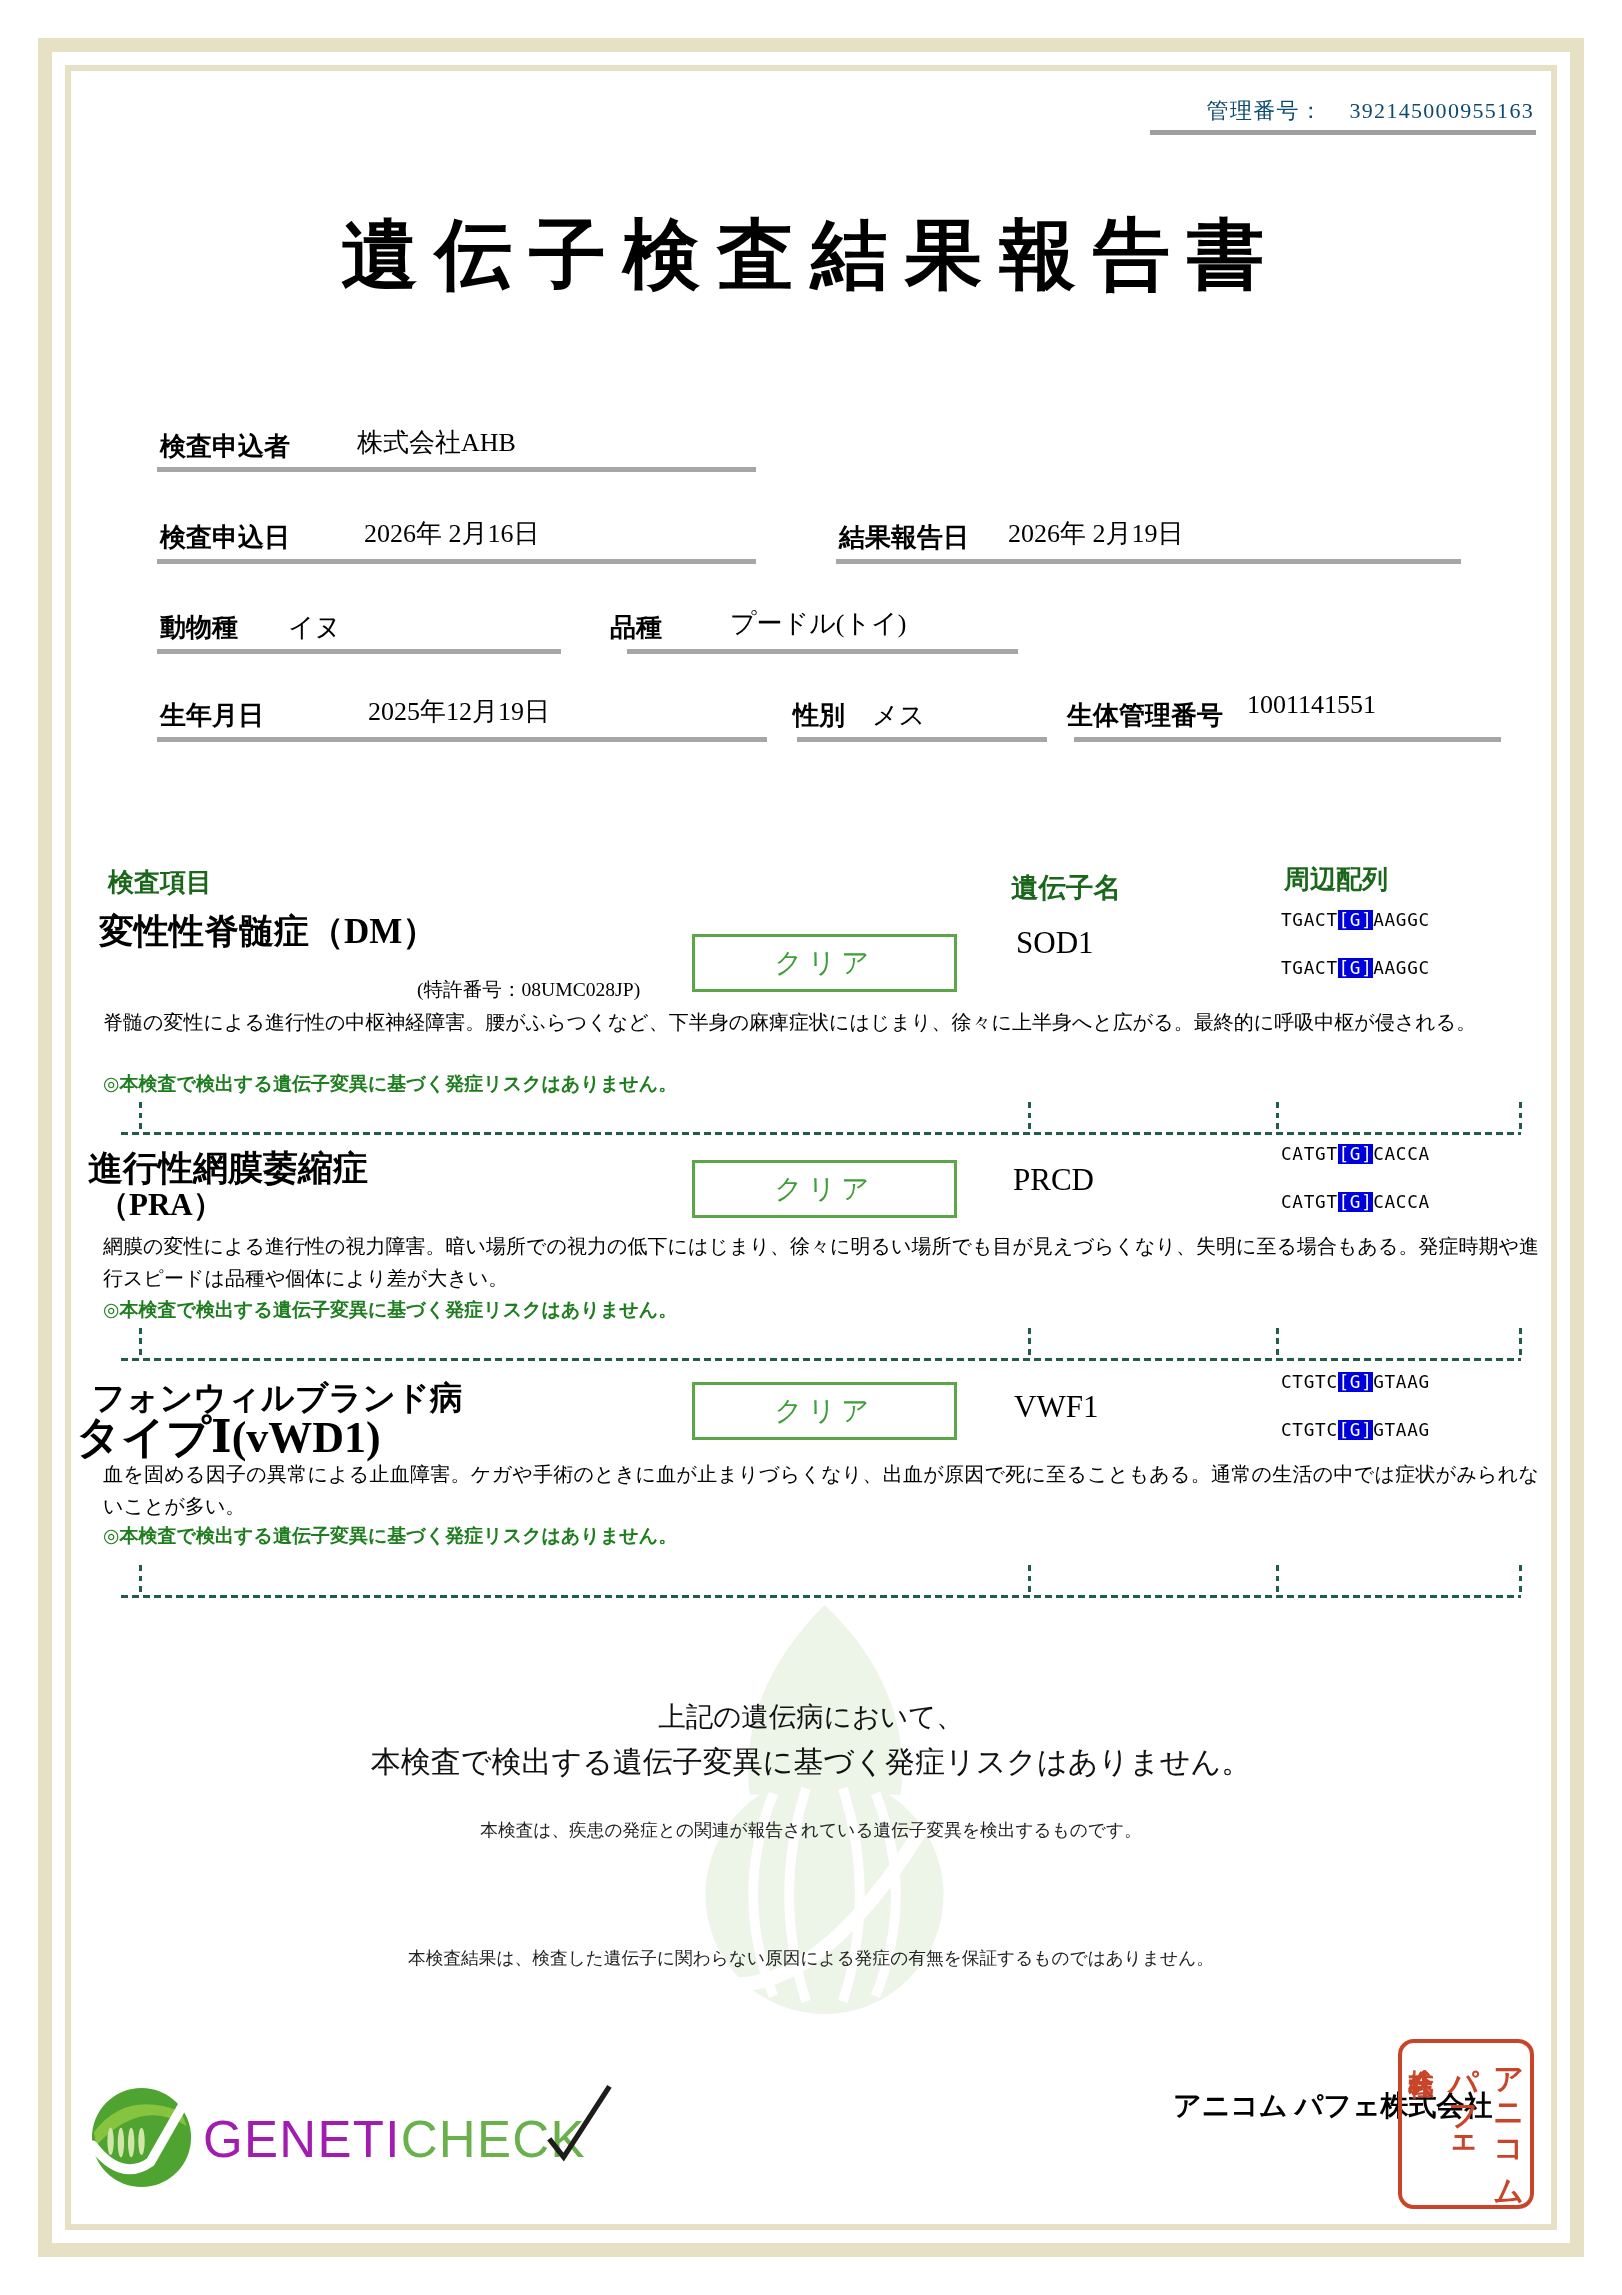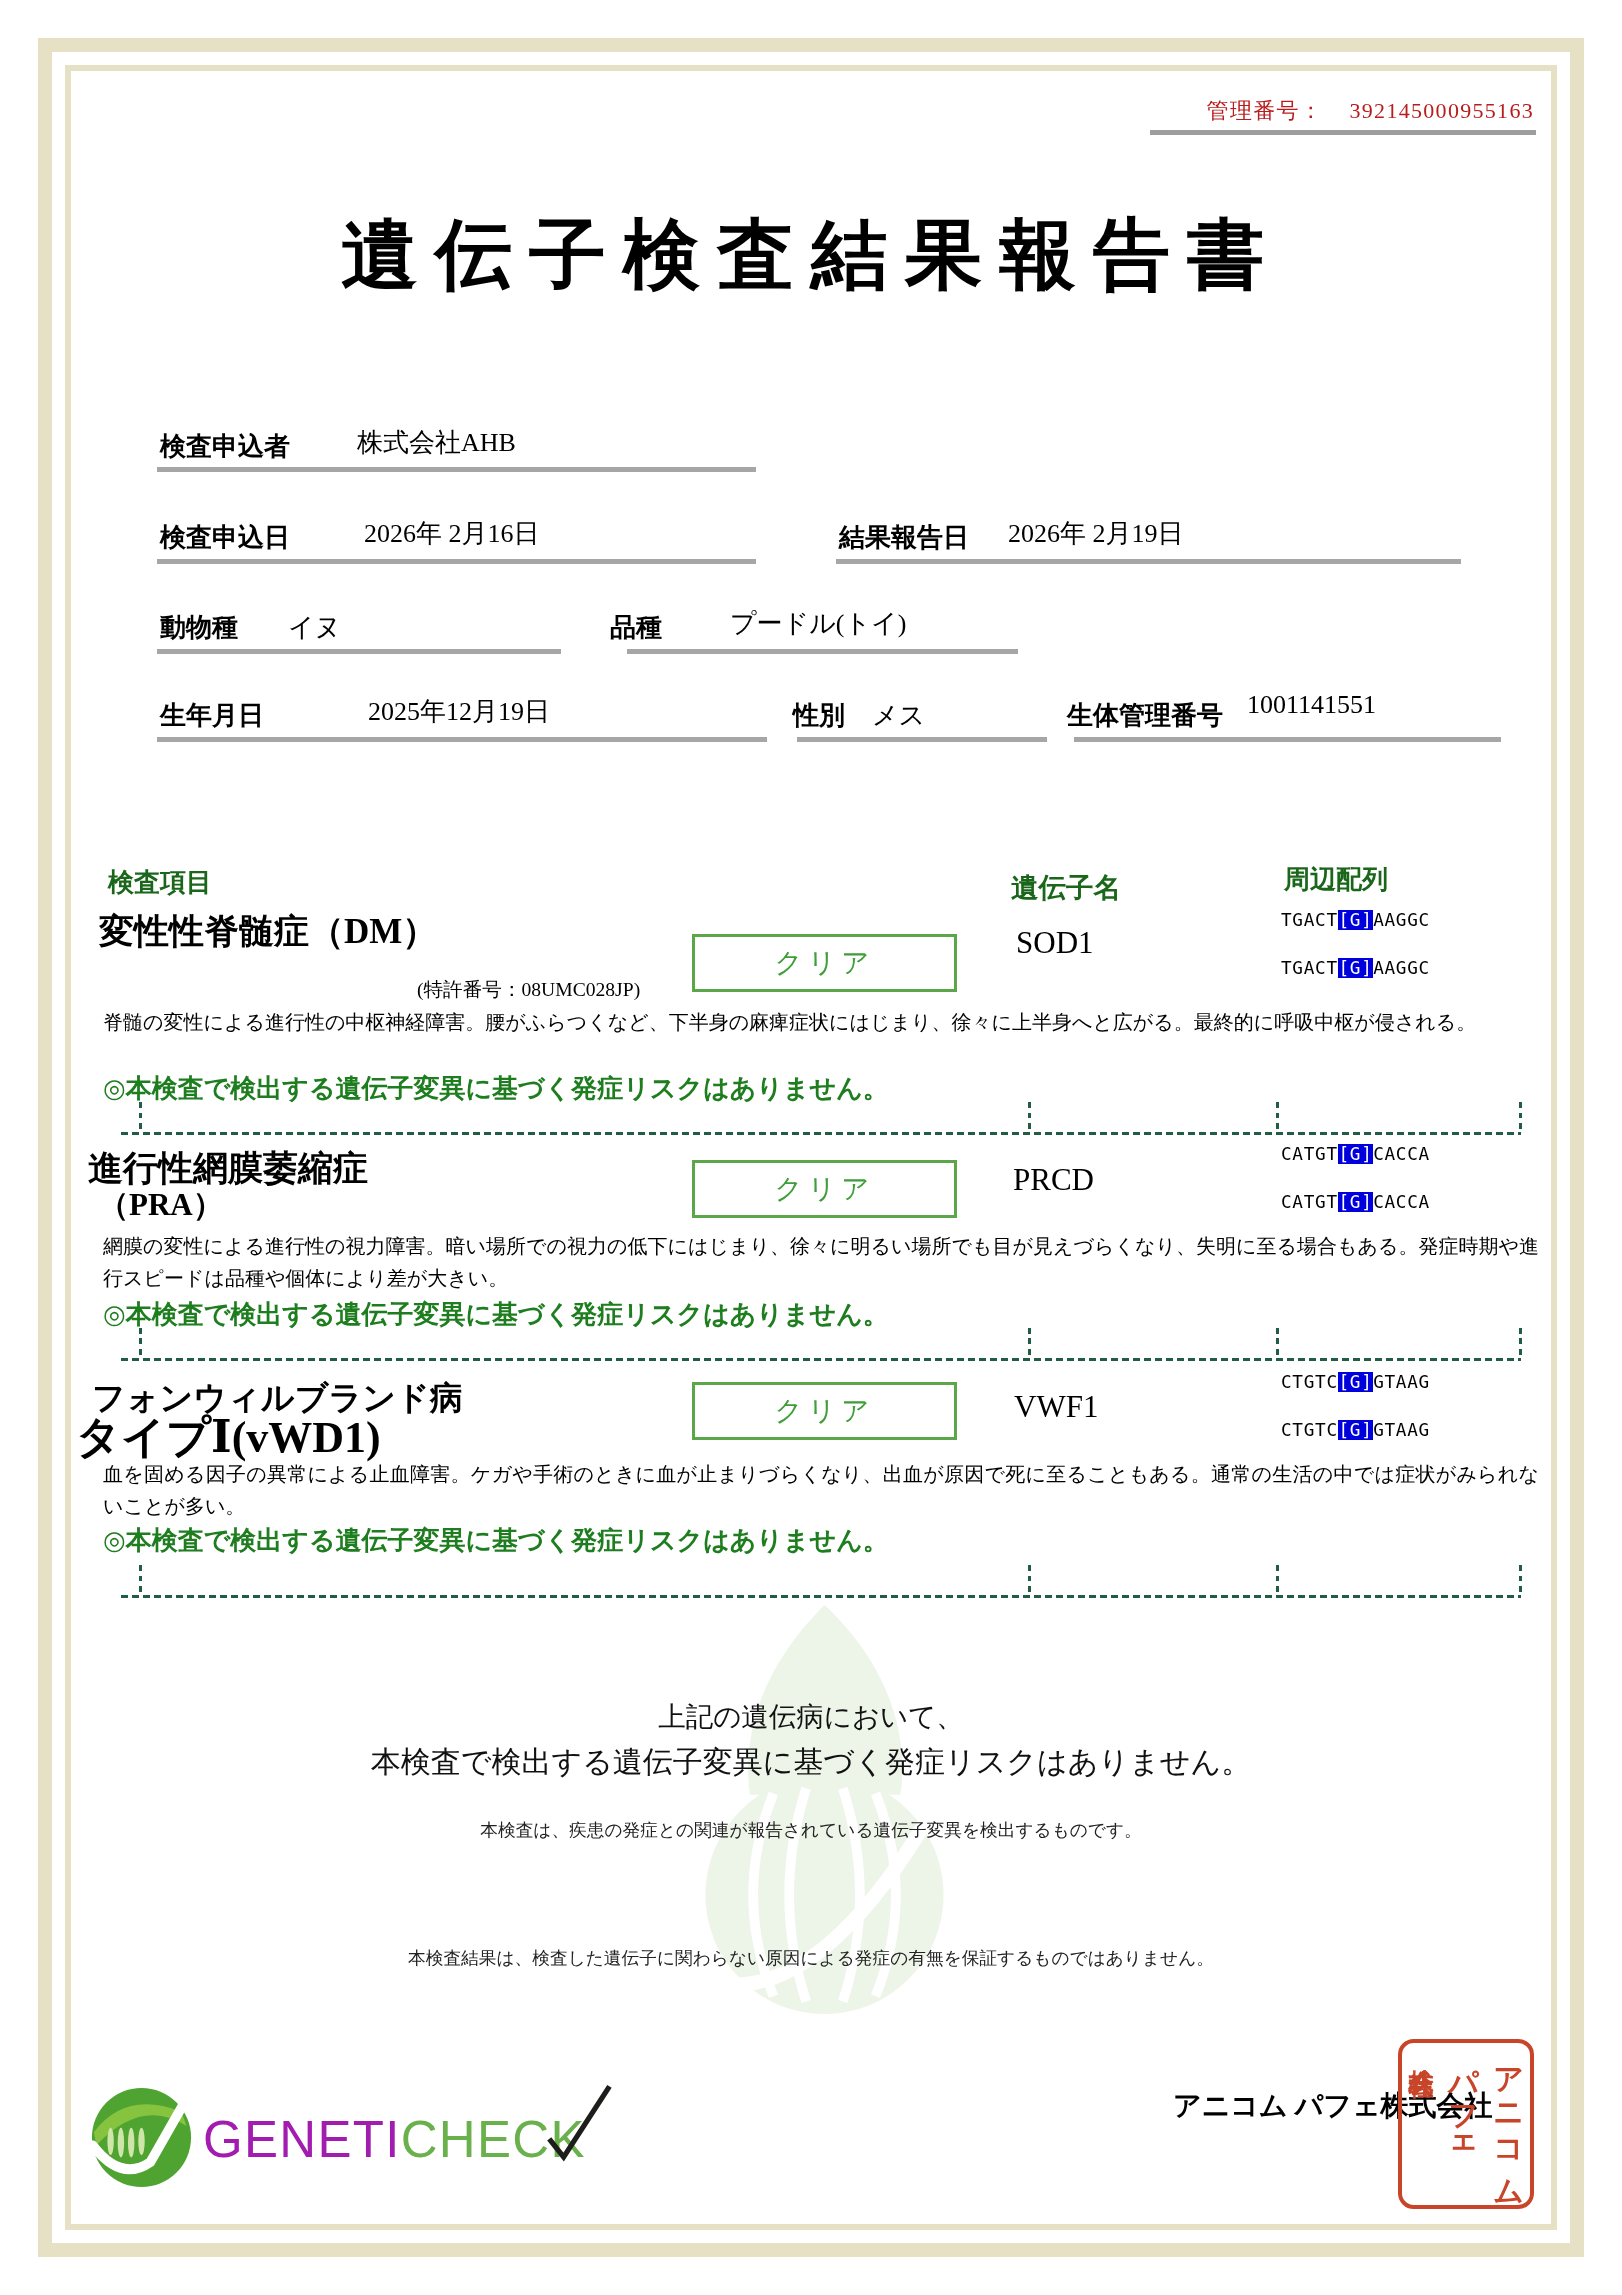--- a/index.html
+++ b/index.html
@@ -5,21 +5,21 @@
   html,body{margin:0;padding:0;background:#888;}
   .page{position:relative;width:1622px;height:2295px;background:#ffffff;overflow:hidden;
         font-family:"Liberation Serif","DejaVu Serif",serif;}
   .abs{position:absolute;}
 
   
   .frame-outer{position:absolute;inset:38px;border:14.4px solid #e6e1c4;pointer-events:none;}
   .frame-inner{position:absolute;inset:65px;border:6.5px solid #e6e1c4;pointer-events:none;}
 
   
-  .mgmt{top:96px;right:88px;font-size:22px;color:#b91c1c;letter-spacing:1.3px;white-space:nowrap;}
+  .mgmt{top:96px;right:88px;font-size:22px;color:#0c4a6e;letter-spacing:1.3px;white-space:nowrap;}
   .mgmt .num{margin-left:18.3px;color:#abab ab;}
   .mgmt-bar{top:130px;left:1150px;width:386px;height:4.6px;background:#9e9e9e;}
 
   
   .title{top:204px;left:0;width:100%;text-align:center;font-weight:bold;font-size:77px;letter-spacing:17px;color:#000;}
 
   
   .lbl{font-weight:bold;font-size:26px;color:#000;white-space:nowrap;}
   .val{font-size:26px;color:#000;white-space:nowrap;}
   .uline{height:4.6px;background:#a6a6a6;}
@@ -29,21 +29,21 @@
 
   
   .item-name{font-weight:bold;font-size:35px;color:#000;white-space:nowrap;}
   .patent{font-size:19.6px;color:#000;white-space:nowrap;}
   .clear-btn{width:259px;height:52px;border:3.3px solid #5aa648;background:#fff;color:#3f9e3a;
              display:flex;align-items:center;justify-content:center;font-size:27.5px;letter-spacing:5.2px;}
   .gene{font-size:31px;color:#000;white-space:nowrap;text-align:center;}
   .seq{font-family:"DejaVu Sans Mono","Liberation Mono",monospace;font-size:17.7px;letter-spacing:0.7px;white-space:nowrap;color:#000;}
   .seq .allele{background:#0000dd;color:#ffffff;padding:0 0.7px;}
   .desc{width:1436px;font-size:20px;line-height:1.6;color:#000;text-align:justify;}
-  .risk{font-size:26px;font-weight:bold;color:#1e7d1e;white-space:nowrap;}
+  .risk{font-size:19px;font-weight:bold;color:#1e7d1e;white-space:nowrap;}
 
   
   .sep{left:121px;width:1400px;height:3.3px;
        background:repeating-linear-gradient(90deg,#215c45 0 7.2px,transparent 7.2px 11px);}
   .vdash{width:2.6px;height:30px;
        background:repeating-linear-gradient(180deg,#215c45 0 5.9px,transparent 5.9px 10.5px);}
 
   
   .watermark{top:1597px;left:602px;width:445px;height:419px;opacity:.5;pointer-events:none;}
 

